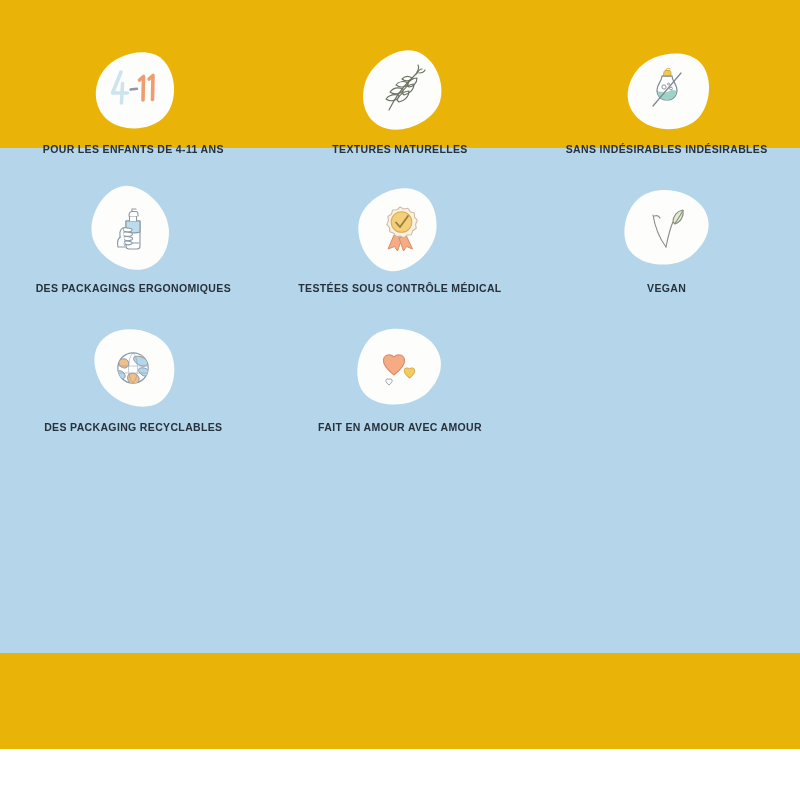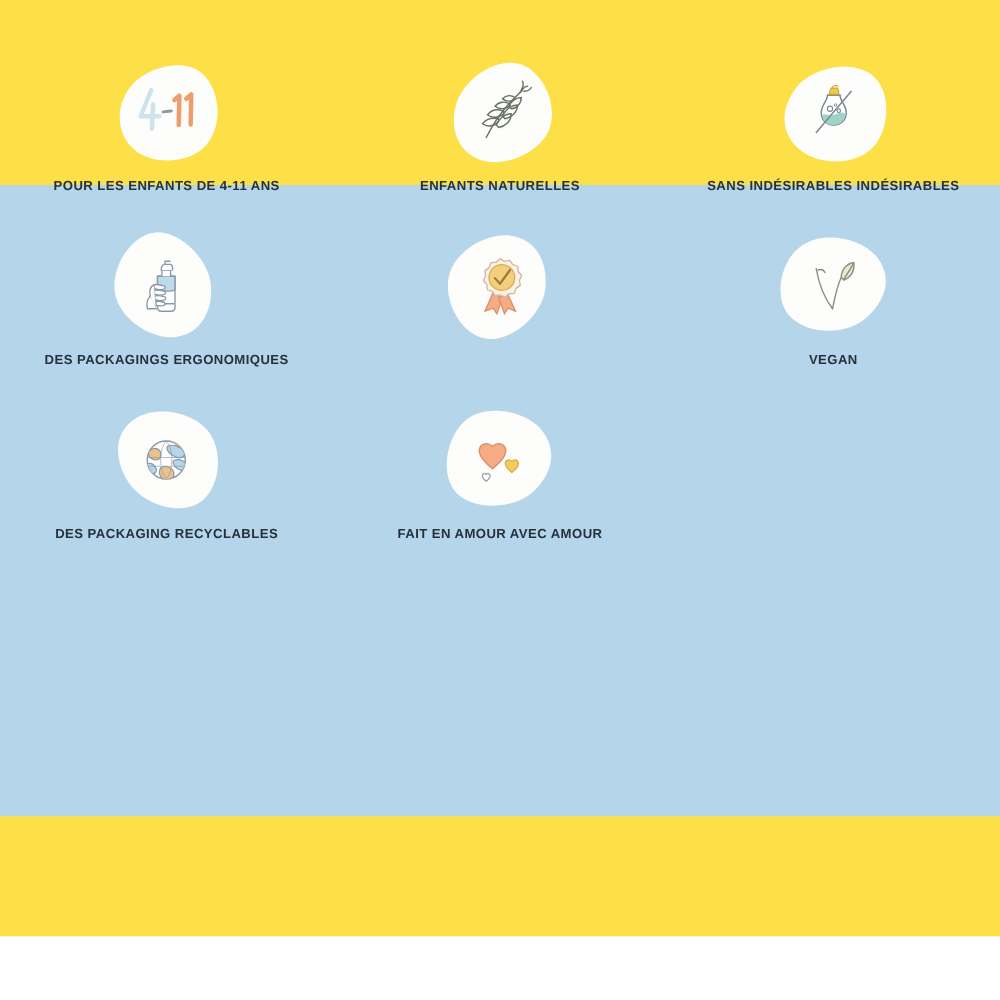--- a/index.html
+++ b/index.html
@@ -10,21 +10,21 @@
     height: 800px;
     overflow: hidden;
     background: #ffffff;
     font-family: "Liberation Sans", sans-serif;
   }
 
   #page {
     position: relative;
     width: 800px;
     height: 749px;
-    background: #fde047;
+    background: #eab308;
   }
 
   
   #banner {
     position: absolute;
     left: 0;
     top: 148px;
     width: 800px;
     height: 505px;
     background: #b4d5ea;
@@ -146,21 +146,21 @@
             <path d="M30 31 C32 26 37 22 42 22 C42 28 37 32 32 33 Z"></path>
             <path d="M25 38 C27 33 32 29 37 29 C37 35 32 39 27 40 Z"></path>
             <path d="M35 23 C37 19 41 16 45 16 C45 21 41 25 37 25 Z"></path>
 
             <path d="M44 12 C46 9 48 7 50 7"></path>
             <path d="M45 10 C47 7 47 5 46 3"></path>
             <path d="M47 11 C50 11 52 10 53 8"></path>
           </g>
         </svg>
       </div>
-      <div class="feature-label" style="color: rgb(39, 49, 60);">ENFANTS NATURELLES</div>
+      <div class="feature-label" style="color: rgb(39, 49, 60);">TEXTURES NATURELLES</div>
     </div>
 
     <div class="feature r2">
       <div class="blob-wrap">
         <svg class="blob" viewBox="0 0 94 84">
           <path d="M13 30 C22 10 52 -2 70 6 C88 14 94 44 84 62 C74 80 44 86 27 77 C10 68 4 50 13 30 Z" fill="#fdfdfc"></path>
         </svg>
         <svg class="glyph" viewBox="0 0 56 56">
 
           <path d="M28 38 C22 38 18 34 18 28 C18 22 23 19 23 14 L33 14 C33 19 38 22 38 28 C38 34 34 38 28 38 Z" fill="#ffffff" stroke="#7d8a93" stroke-width="1.2"></path>
@@ -230,20 +230,21 @@
           <path d="M28 6
                    L31.8 8.1 L35.9 7.3 L38.3 10.7 L42.3 12 L42.6 16.2 L45.3 19.4 L43.6 23.2 L44.2 27.3 L40.8 29.7
                    L39.4 33.7 L35.2 34 L32.1 36.7 L28.3 35 L24.2 35.6 L21.8 32.2 L17.8 30.8 L17.5 26.6 L14.8 23.4
                    L16.5 19.6 L15.9 15.5 L19.3 13.1 L20.7 9.1 L24.9 8.8 Z" fill="#fbf1e6" stroke="#d1b79c" stroke-width="1.05" stroke-linejoin="round"></path>
 
           <circle cx="29.5" cy="21" r="10.3" fill="#f3cf7c" stroke="#d8ae4d" stroke-width="1.05"></circle>
 
           <path d="M24 21.5 L28 26 L36 15" fill="none" stroke="#9b7c3b" stroke-width="1.8" stroke-linecap="round" stroke-linejoin="round"></path>
         </svg>
       </div>
+      <div class="feature-label" style="color: rgb(39, 49, 60);">TESTÉES SOUS CONTRÔLE MÉDICAL</div>
     </div>
 
     <div class="feature r7">
       <div class="blob-wrap">
         <svg class="blob" viewBox="0 0 94 84">
           <path d="M14 27 C25 7 56 -2 73 8 C90 18 94 48 82 64 C70 81 40 86 23 76 C6 66 3 47 14 27 Z" fill="#fdfdfc"></path>
         </svg>
         <svg class="glyph" viewBox="0 0 56 56">
           <g fill="none" stroke="#8a8f84" stroke-width="1.15" stroke-linecap="round" stroke-linejoin="round">
 

